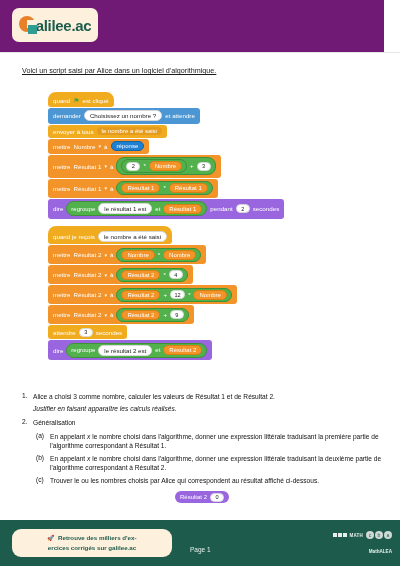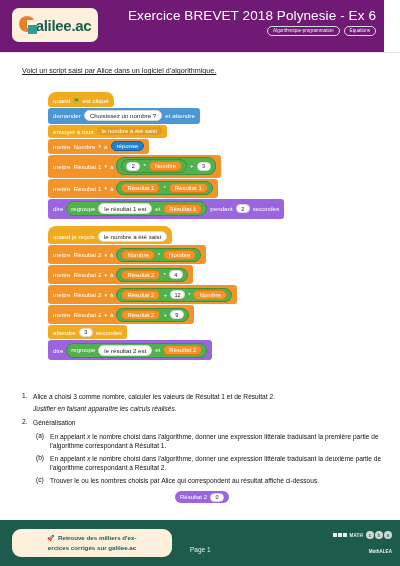--- a/index.html
+++ b/index.html
@@ -142,27 +142,20 @@
 </head>
 <body>
 
 <div class="header">
   <div class="logo-box">
     <span class="logo-mark">
       <span class="logo-c"></span>
       <span class="logo-sq"></span>
     </span>
     <span class="logo-text">alilee.ac</span>
-  </div>
-  <div class="head-right">
-    <div class="head-title">Exercice BREVET 2018 Polynesie - Ex 6</div>
-    <div class="tag-row">
-      <span class="tag">Algorithmique-programmation</span>
-      <span class="tag">Equations</span>
-    </div>
   </div>
 </div>
 <div class="hr-top"></div>
 
 <div class="intro">Voici un script saisi par Alice dans un logiciel d'algorithmique.</div>
 
 <div class="script">
 
   <div class="blk hat">
     <span>quand</span>

